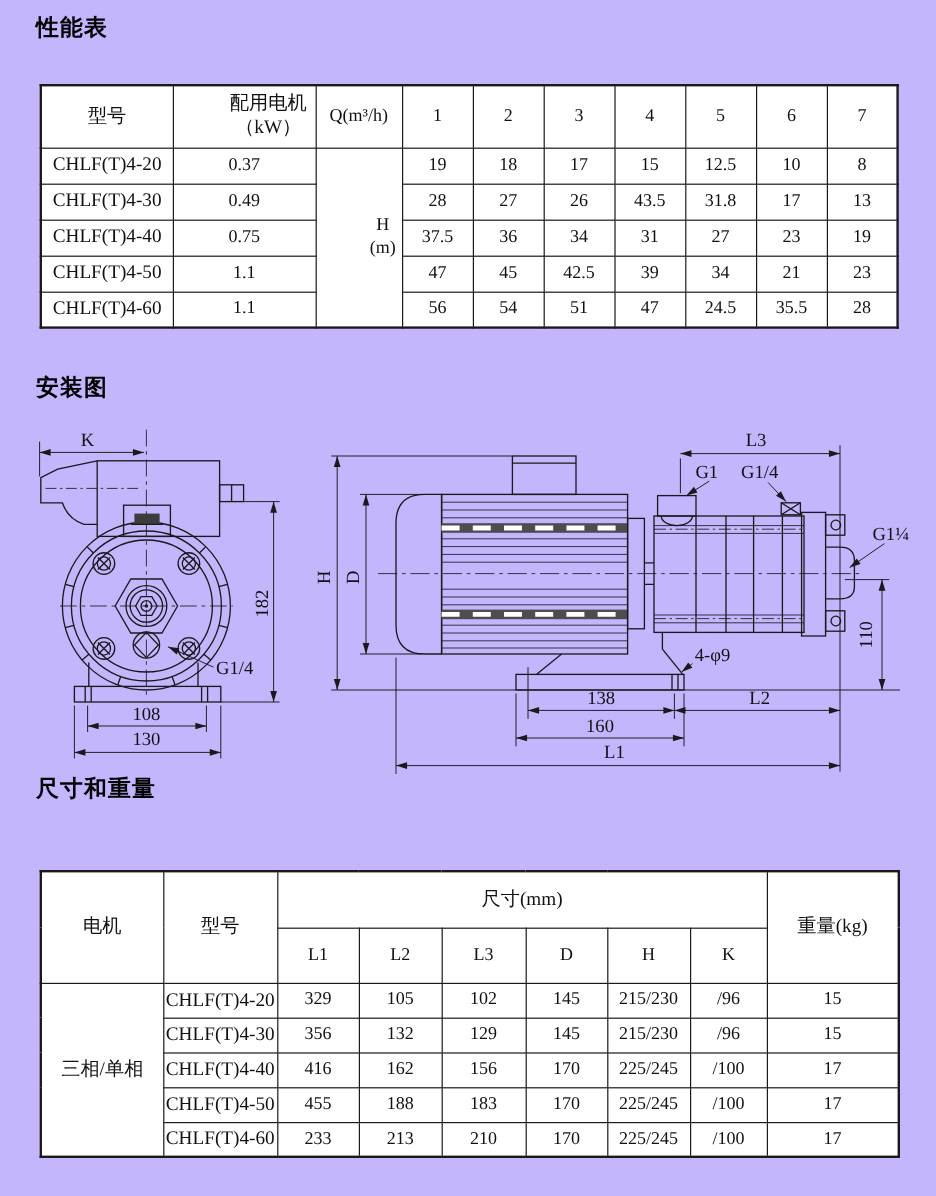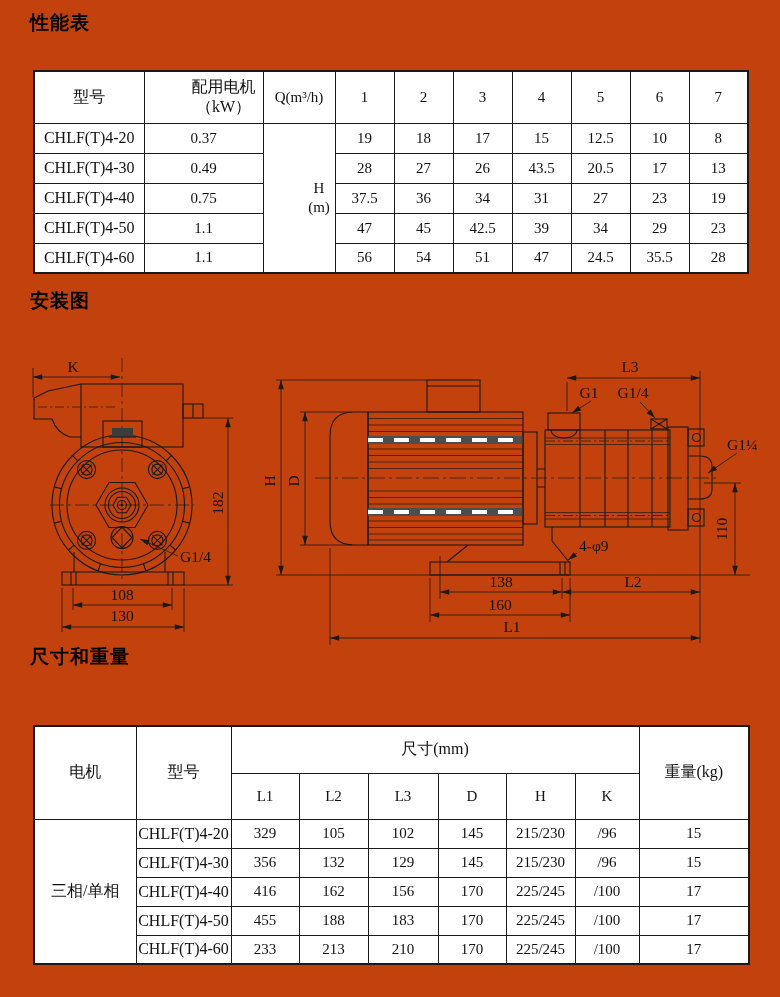--- a/index.html
+++ b/index.html
@@ -1,16 +1,16 @@
 <!DOCTYPE html>
 <html><head>
 <meta charset="utf-8">
 <style>
   html,body{margin:0;padding:0;background:#fff;}
-  .page{position:relative;width:780px;height:997px;background:#c2410c;color:#111;
+  .page{position:relative;width:780px;height:997px;background:#c4b5fd;color:#111;
         font-family:"Liberation Serif",serif;overflow:hidden;}
   .sec-title{position:absolute;left:30px;font-family:"Liberation Sans",sans-serif;
         font-weight:bold;font-size:19px;color:#000;letter-spacing:1px;}
   table{border-collapse:collapse;table-layout:fixed;position:absolute;left:33px;
         background:#fff;}
   table,th,td{border:1px solid #1a1a1a;}
   table{border-width:2px;}
   th,td{text-align:center;vertical-align:middle;padding:0;font-weight:normal;
         font-size:15px;color:#111;overflow:hidden;}
   .cn{font-size:16px;}
@@ -80,21 +80,21 @@
         <td>10</td>
         <td>8</td>
       </tr>
       <tr>
         <td class="model">CHLF(T)4-30</td>
         <td>0.49</td>
         <td>28</td>
         <td>27</td>
         <td>26</td>
         <td>43.5</td>
-        <td>20.5</td>
+        <td>31.8</td>
         <td>17</td>
         <td>13</td>
       </tr>
       <tr>
         <td class="model">CHLF(T)4-40</td>
         <td>0.75</td>
         <td>37.5</td>
         <td>36</td>
         <td>34</td>
         <td>31</td>
@@ -103,38 +103,38 @@
         <td>19</td>
       </tr>
       <tr>
         <td class="model">CHLF(T)4-50</td>
         <td>1.1</td>
         <td>47</td>
         <td>45</td>
         <td>42.5</td>
         <td>39</td>
         <td>34</td>
-        <td>29</td>
+        <td>21</td>
         <td>23</td>
       </tr>
       <tr>
         <td class="model">CHLF(T)4-60</td>
         <td>1.1</td>
         <td>56</td>
         <td>54</td>
         <td>51</td>
         <td>47</td>
         <td>24.5</td>
         <td>35.5</td>
         <td>28</td>
       </tr>
     </tbody>
   </table>
 
-  <div class="sec-title" style="top:288px;">安装图</div>
+  <div class="sec-title" style="top:310px;">安装图</div>
 
   <svg style="position:absolute;left:0;top:348px;" width="780" height="312" viewBox="0 348 780 312">
     <defs>
       <marker id="ma" markerWidth="13" markerHeight="9" refX="12" refY="4.5" orient="auto-start-reverse">
         <path d="M0.5,1 L12,4.5 L0.5,8 Z" fill="#1a1a1a"></path>
       </marker>
     </defs>
 
     <g>
       <path class="draw" d="M81,437 L70,437 C61,434 55,428 52,419 L34,419 L34,398 L48,391 L81,384"></path>

